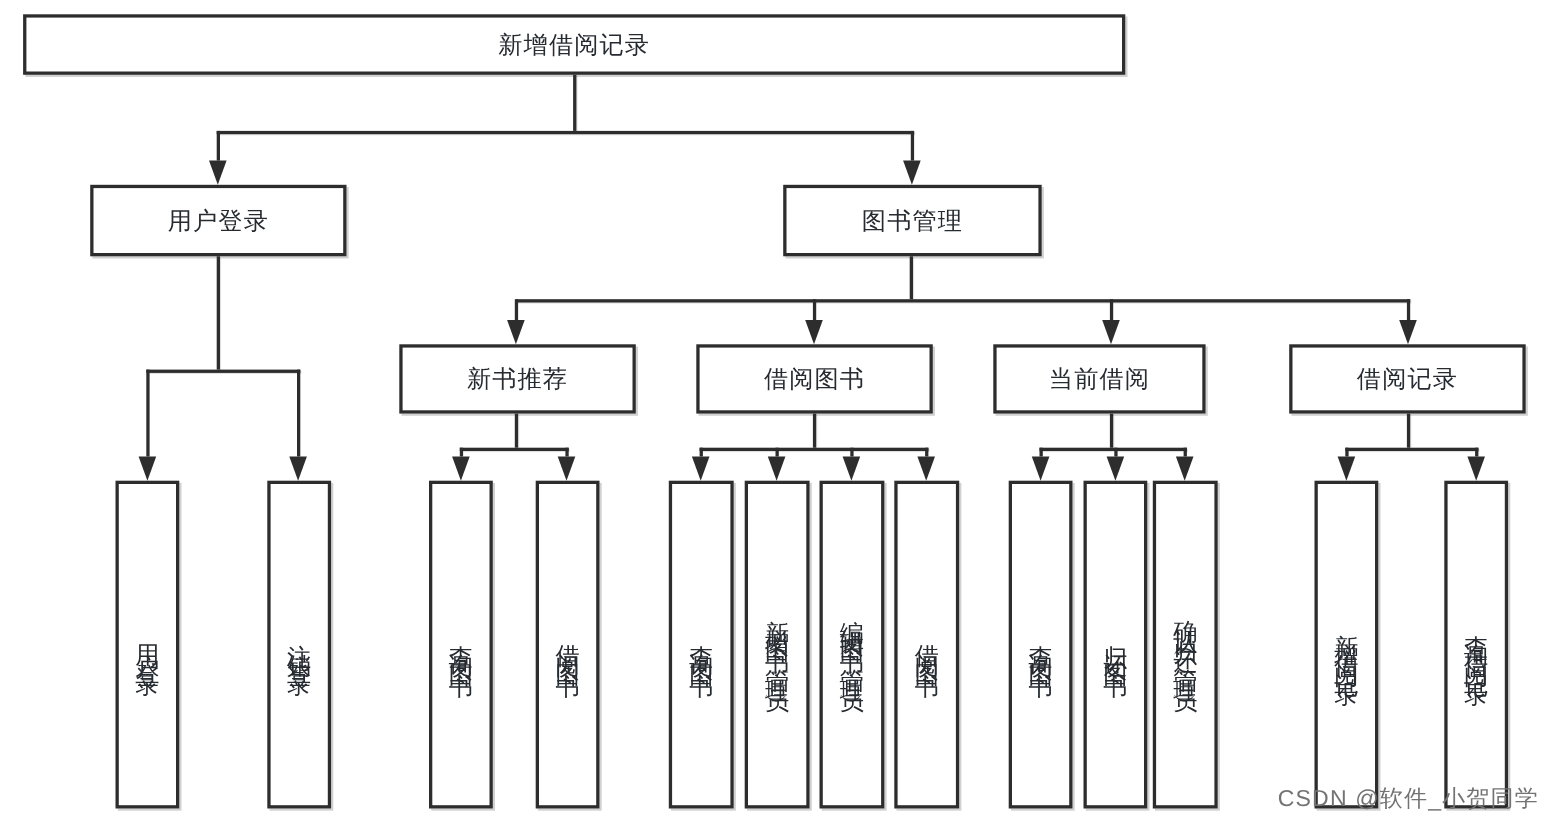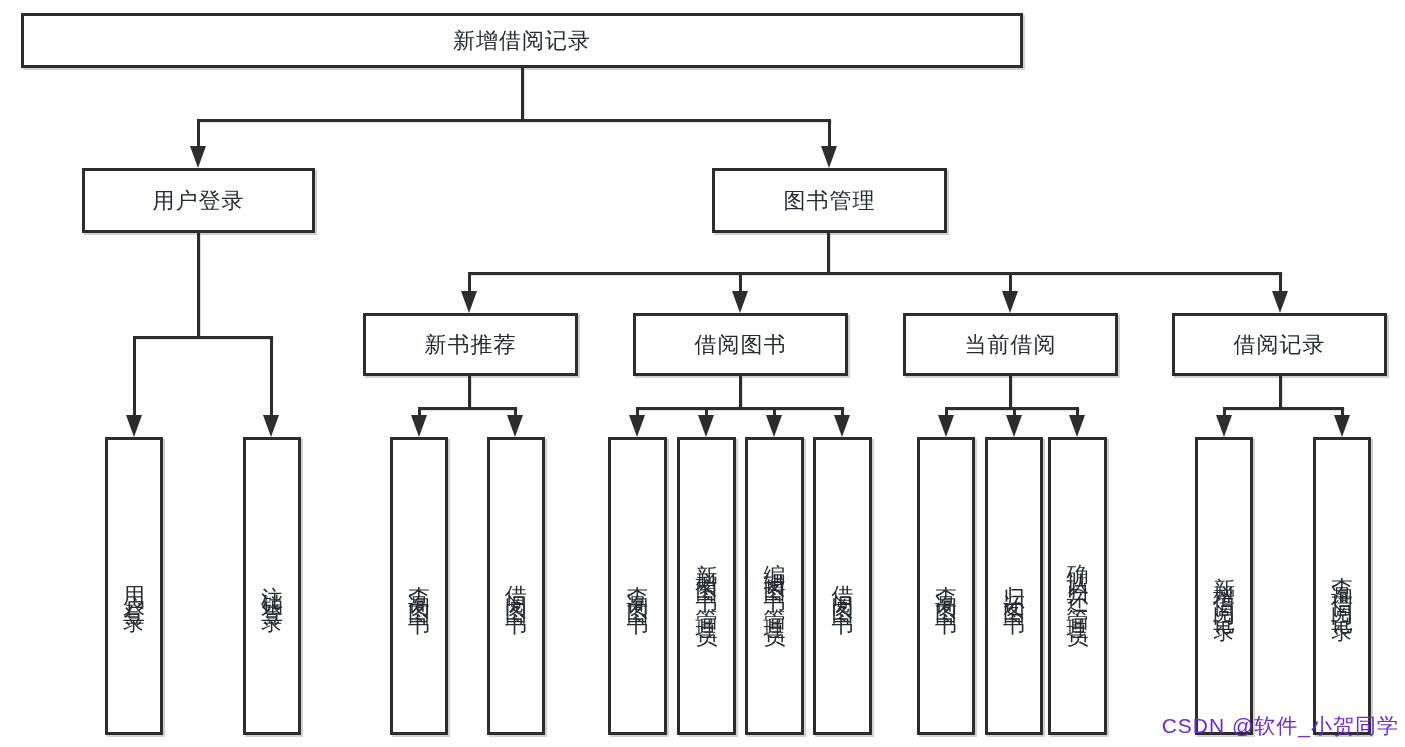--- a/index.html
+++ b/index.html
@@ -36,21 +36,21 @@
   .astem{position:absolute;width:3px;background:#2d2d2d;}
   .ahead{
     position:absolute;width:0;height:0;
     border-left:8px solid transparent;
     border-right:8px solid transparent;
     border-top:22px solid #2d2d2d;
   }
   .watermark{
     position:absolute;
     right:6px;top:712px;
-    color:#6d28d9;
+    color:#737373;
     font-size:21px;
     letter-spacing:1px;
   }
 </style>
 </head>
 <body>
 
 <div id="canvas">
 
   <div class="box" style="left:21px;top:13px;width:1002px;height:55px">
@@ -64,21 +64,21 @@
   <div class="box" style="left:363px;top:313px;width:215px;height:63px">
     <span>新书推荐</span>
   </div>
 
   <div class="box" style="left:712px;top:168px;width:235px;height:65px">
     <span>图书管理</span>
   </div>
   <div class="box" style="left:633px;top:313px;width:215px;height:63px">
     <span>借阅图书</span>
   </div>
-  <div class="box" style="left:903px;top:313px;width:215px;height:63px">
+  <div class="box" style="left:903px;top:313px;width:193px;height:63px">
     <span>当前借阅</span>
   </div>
   <div class="box" style="left:1172px;top:313px;width:215px;height:63px">
     <span>借阅记录</span>
   </div>
 
   <div class="box leaf" style="left:105px;top:437px;width:58px;height:298px">
     <span>用户登录</span>
   </div>
   <div class="box leaf" style="left:243px;top:437px;width:58px;height:298px">

